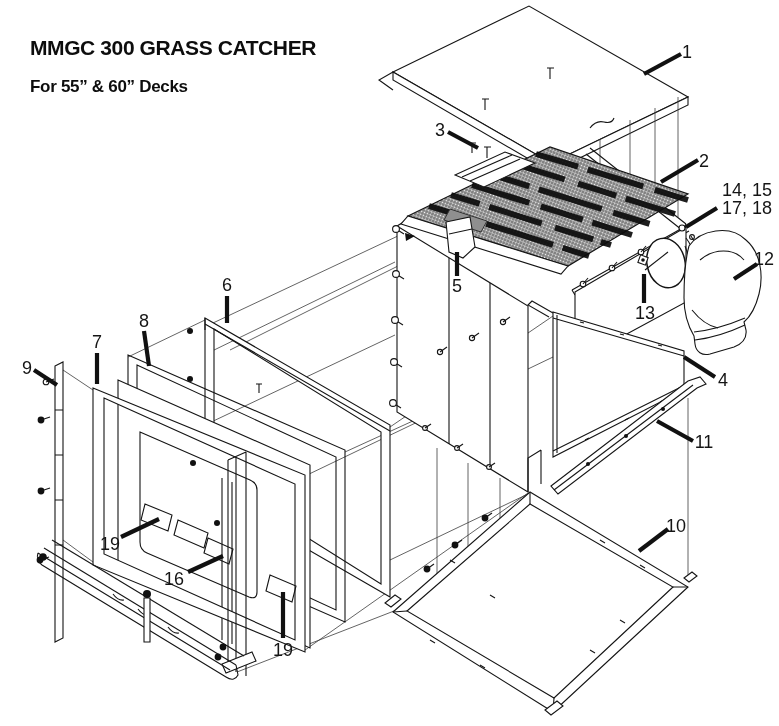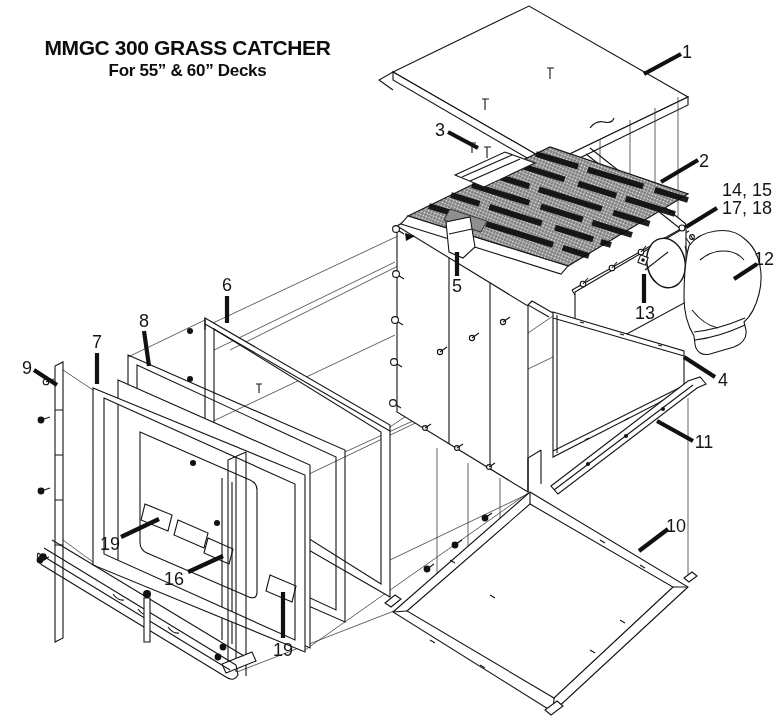--- a/index.html
+++ b/index.html
@@ -1,20 +1,20 @@
 <!DOCTYPE html>
 <html><head>
 <meta charset="utf-8">
 <style>
   html,body{margin:0;padding:0;background:#fff;}
   .page{position:relative;width:779px;height:726px;background:#ffffff;overflow:hidden;
         font-family:"Liberation Sans",sans-serif;}
-  .title-block{position:absolute;left:30px;top:36px;width:315px;text-align:center;color:#0d0d0d;}
+  .title-block{position:absolute;left:30px;top:36px;width:315px;color:#0d0d0d;}
   .title-main{font-size:21px;font-weight:bold;letter-spacing:-0.4px;line-height:23px;}
-  .title-sub{font-size:17px;font-weight:bold;letter-spacing:-0.3px;line-height:21px;margin-top:1px;}
+  .title-sub{font-size:17px;font-weight:bold;letter-spacing:-0.3px;line-height:21px;margin-top:17px;}
   svg{position:absolute;left:0;top:0;}
   svg text{font-family:"Liberation Sans",sans-serif;font-size:18px;fill:#151515;}
   .ln{stroke:#151515;stroke-width:1.1;fill:none;}
   .lnthin{stroke:#3c3c3c;stroke-width:0.8;fill:none;}
   .wht{fill:#ffffff;stroke:#151515;stroke-width:1.1;}
   .frame{fill:#ffffff;fill-rule:evenodd;stroke:#151515;stroke-width:1.1;}
   .leader{stroke:#111;stroke-width:4.2;fill:none;}
   .dot{fill:#111;stroke:none;}
 </style>
 </head>

